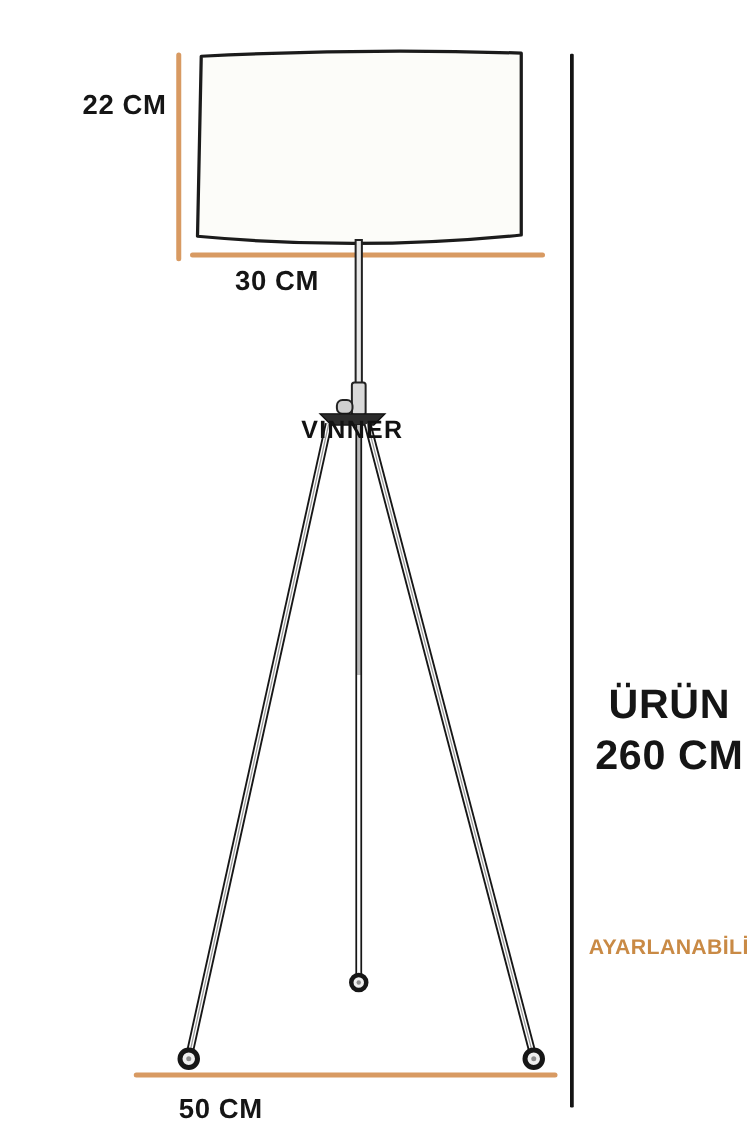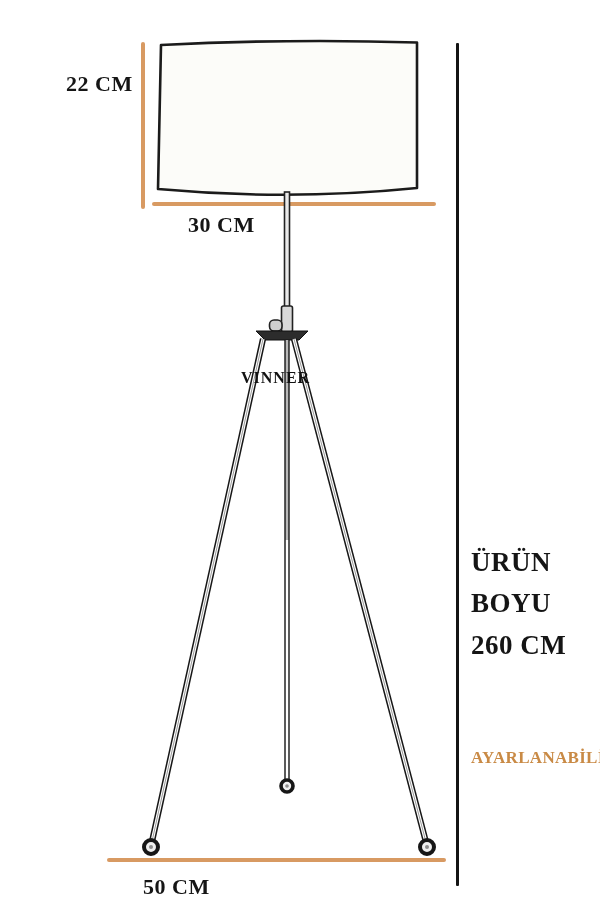--- a/index.html
+++ b/index.html
@@ -6,22 +6,23 @@
     --dim:#d89a62;
     --adj:#c98a45;
     --ink:#151515;
   }
   html,body{margin:0;padding:0;background:#ffffff;}
   .canvas{
     position:relative;
     width:600px;height:900px;
     background:#ffffff;
     overflow:hidden;
-    font-family:Liberation Serif, serif;
+    font-family:Liberation Sans, sans-serif;
     color:var(--ink);
+    text-align:center;
   }
   .abs{position:absolute;}
   .dim-label{
     font-size:22px;
     font-weight:600;
     letter-spacing:0.5px;
     color:var(--ink);
     white-space:nowrap;
   }
   .orange-line{
@@ -33,31 +34,30 @@
   .h-orange-bottom{left:107px;top:858px;width:339px;height:4px;}
   .v-black{
     left:456px;top:43px;width:3px;height:843px;
     background:#141414;border-radius:1px;
   }
   .label-22{left:66px;top:71px;}
   .label-40{left:188px;top:212px;}
   .label-50{left:143px;top:874px;}
   .brand-mark{
     left:241px;top:333px;
-    font-size:16px;
+    font-size:20px;
     font-weight:600;
     letter-spacing:1px;
     color:#121212;
     z-index:5;
-    margin-top:36px;
   }
   .height-note{
     left:471px;top:542px;
     width:129px;
-    font-size:27px;
+    font-size:33px;
     font-weight:600;
     line-height:41.3px;
     letter-spacing:0.5px;
     color:var(--ink);
     white-space:nowrap;
   }
   .adjustable-note{
     left:471px;top:748px;
     font-size:17px;
     font-weight:600;
@@ -122,18 +122,17 @@
   <div class="abs v-black"></div>
 
   <div class="abs dim-label label-22">22 CM</div>
   <div class="abs dim-label label-40">30 CM</div>
   <div class="abs dim-label label-50">50 CM</div>
 
   <div class="abs brand-mark">VINNER</div>
 
   <div class="abs height-note">
     <div>ÜRÜN</div>
-    <div>BOYU</div>
     <div>260 CM</div>
   </div>
   <div class="abs adjustable-note">AYARLANABİLİR</div>
 
 </div>
 
 </body></html>

